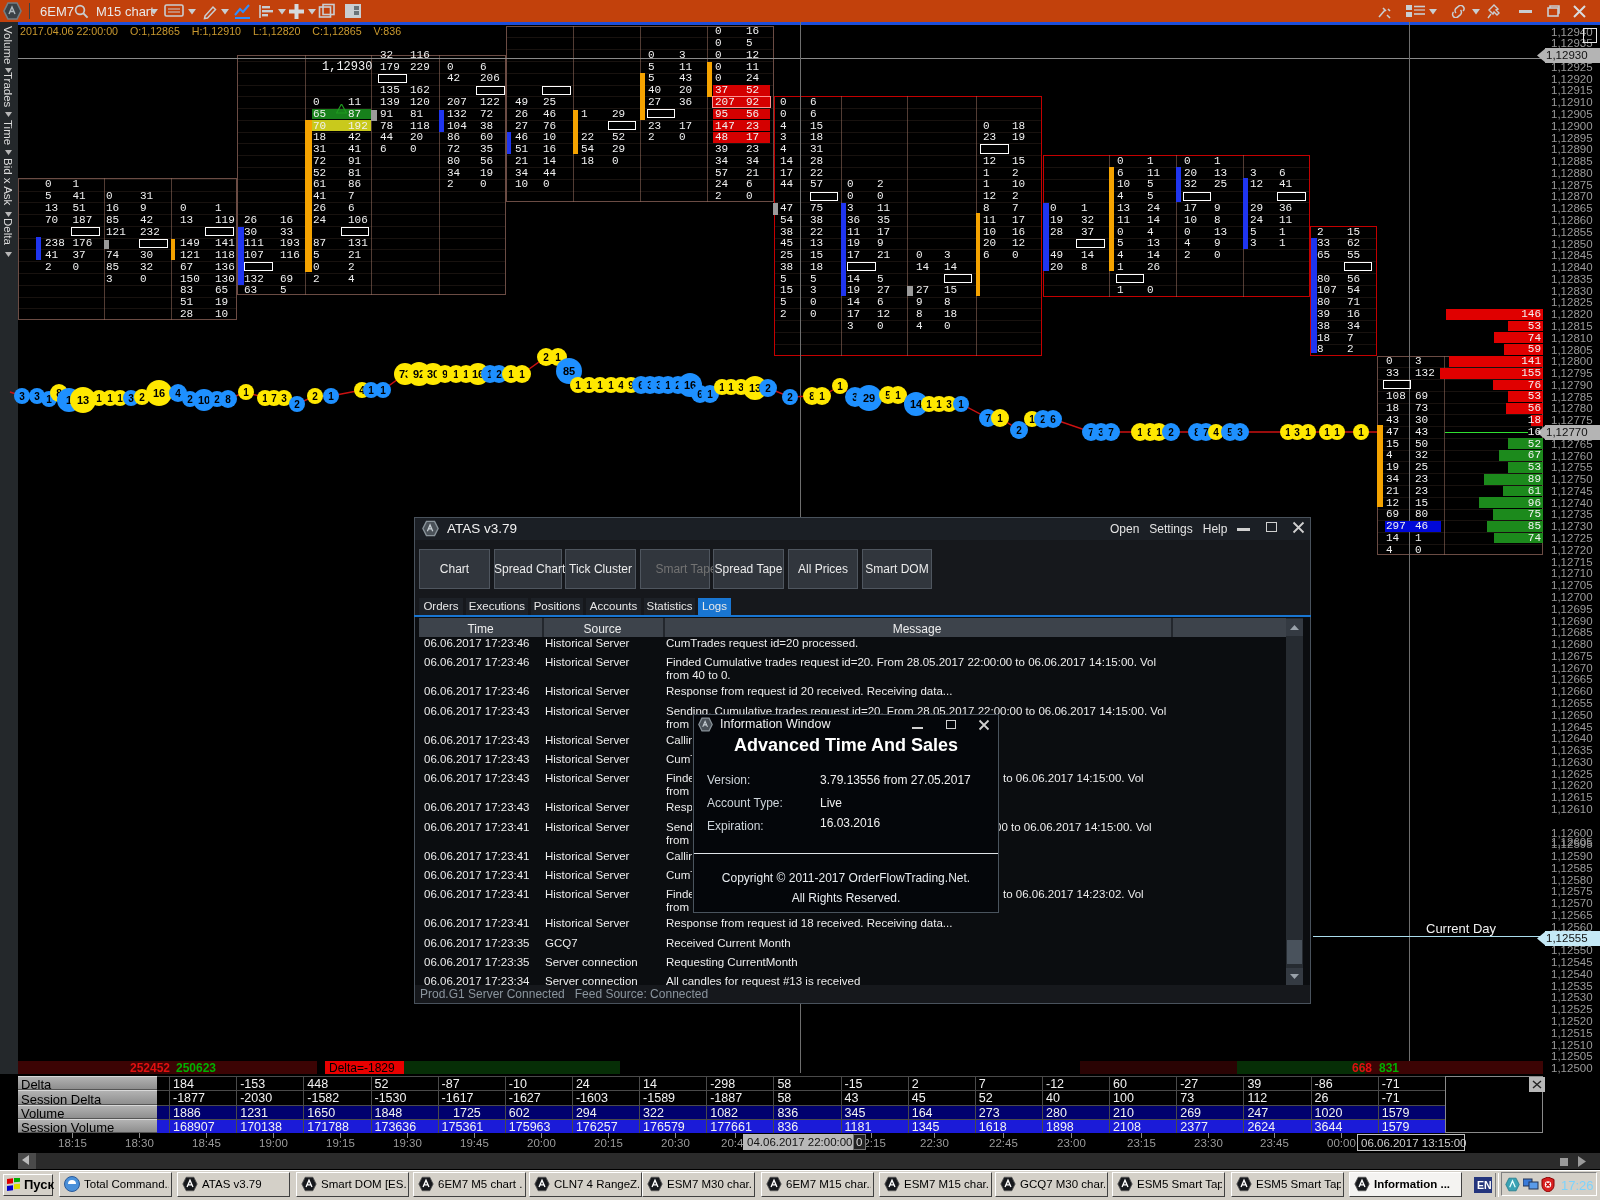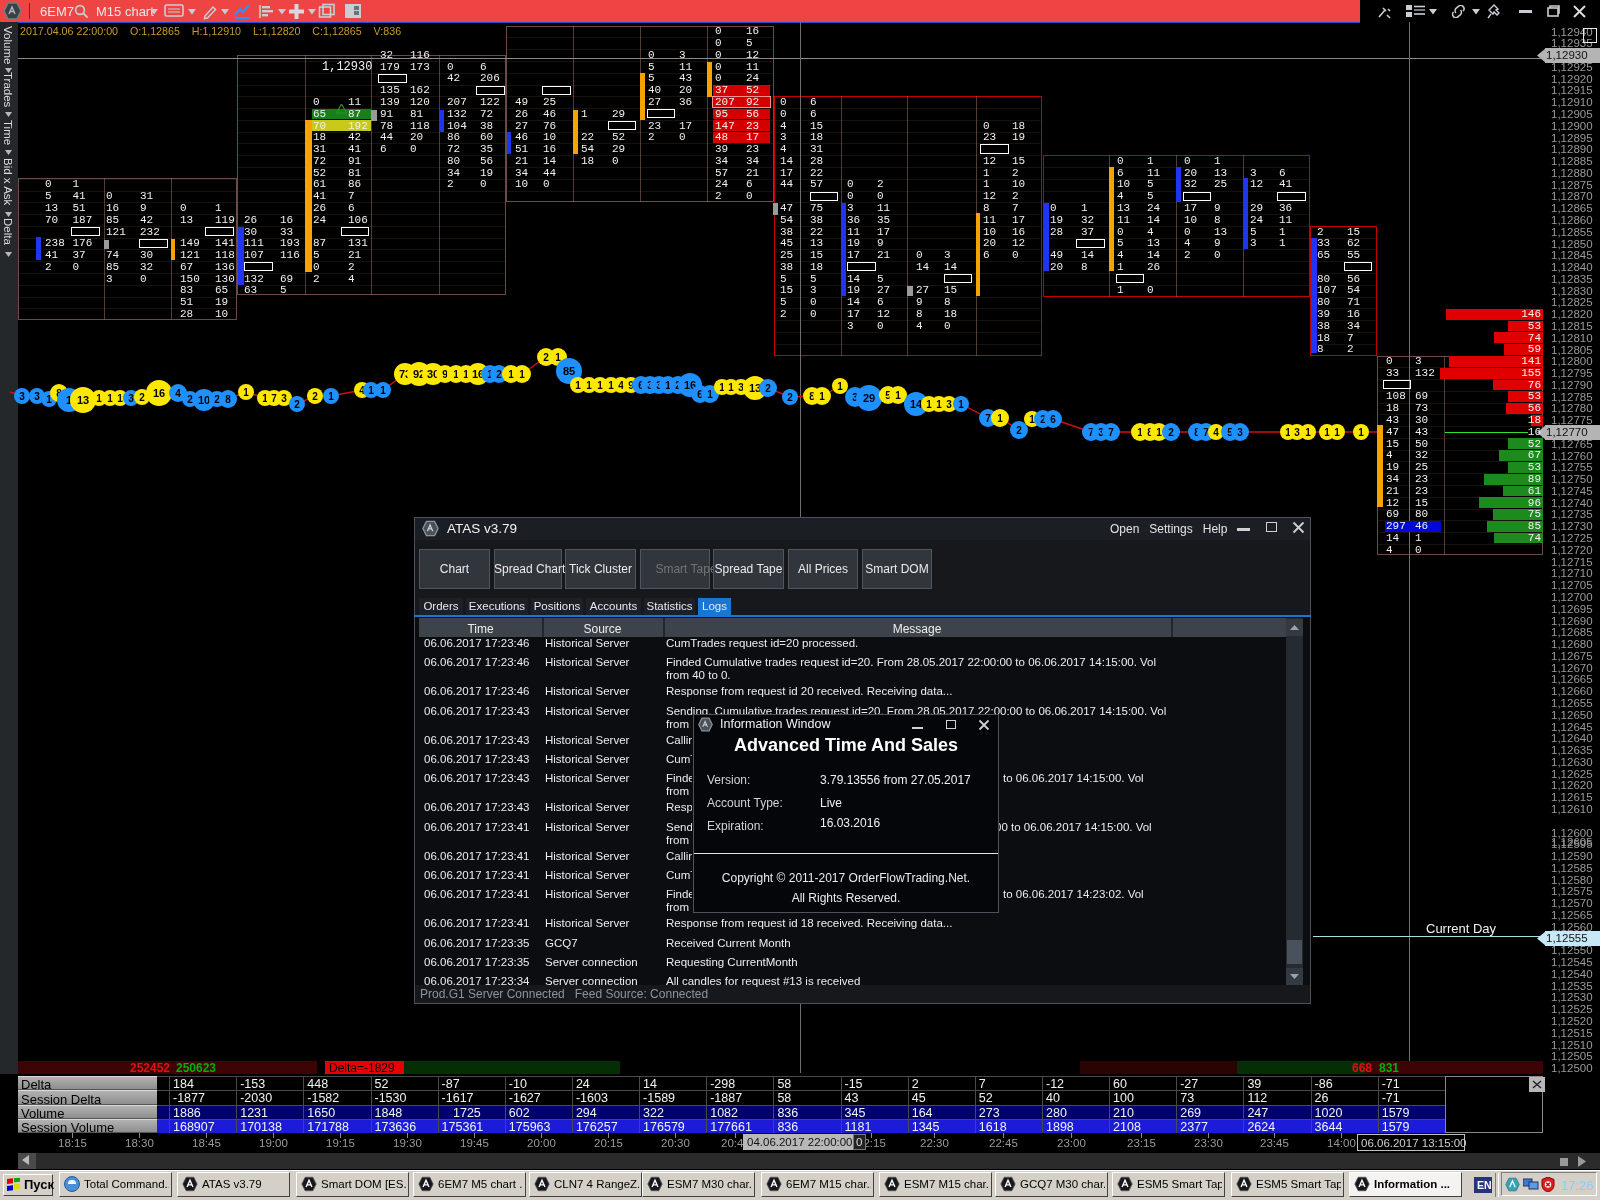--- a/index.html
+++ b/index.html
@@ -7,21 +7,21 @@
 .wbox{position:absolute;border:1.6px solid #fff;background:transparent;}
 .bar{position:absolute;}
 .pl{position:absolute;left:1551px;font:11.5px 'Liberation Sans', sans-serif;color:#9a9a9a;line-height:12px;}
 .gl{position:absolute;background:rgba(150,110,95,0.38);}
 .sep{position:absolute;width:1px;background:rgba(150,110,95,0.55);}
 .tax{position:absolute;font:11.5px 'Liberation Sans', sans-serif;color:#9a9a9a;}
 .logt{position:absolute;font:11.5px 'Liberation Sans', sans-serif;color:#ededed;white-space:pre;}
 </style></head><body>
 <div id="root">
 <div class="abs" style="left:0;top:0;width:1600px;height:1200px;background:#000"></div>
-<div class="abs" style="left:0;top:0;width:1360px;height:22px;background:#ef4444;border-bottom:1px solid #1d4ed8">
+<div class="abs" style="left:0;top:0;width:1600px;height:22px;background:#c2410c;border-bottom:3px solid #1d4ed8">
 <svg class="abs" style="left:3px;top:2px" width="19" height="18" viewBox="0 0 19 18">
         <polygon points="5,1 14,1 18,9 14,17 5,17 1,9" fill="#3a4146" stroke="#737d84" stroke-width="1.6"></polygon>
         <path d="M6 12 L9 5 L12 12 M7.6 9.5 h3" stroke="#afb8bd" stroke-width="1.4" fill="none"></path>
       </svg>
 <div class="abs" style="left:29px;top:3px;width:1px;height:16px;background:#3a4145"></div>
 <div class="abs" style="left:40px;top:4px;font:13px 'Liberation Sans', sans-serif;color:#e8e8e8">6EM7</div>
 <svg class="abs" style="left:74px;top:4px" width="15" height="15">
         <circle cx="6" cy="6" r="4.4" fill="none" stroke="#c9ced2" stroke-width="1.7"></circle>
         <line x1="9.4" y1="9.4" x2="13.6" y2="13.6" stroke="#c9ced2" stroke-width="2"></line>
       </svg>
@@ -461,21 +461,21 @@
 <div class="cr" style="left:313px;top:250.1px;color:#f0f0f0">5</div>
 <div class="cr" style="left:348px;top:250.1px;color:#f0f0f0">21</div>
 <div class="cr" style="left:313px;top:261.9px;color:#f0f0f0">0</div>
 <div class="cr" style="left:348px;top:261.9px;color:#f0f0f0">2</div>
 <div class="cr" style="left:313px;top:273.7px;color:#f0f0f0">2</div>
 <div class="cr" style="left:348px;top:273.7px;color:#f0f0f0">4</div>
 <div class="wbox" style="left:340.7px;top:226.8px;width:26.5px;height:7.2px"></div>
 <div class="cr" style="left:380px;top:49.9px;color:#f0f0f0">32</div>
 <div class="cr" style="left:410px;top:49.9px;color:#f0f0f0">116</div>
 <div class="cr" style="left:380px;top:61.6px;color:#f0f0f0">179</div>
-<div class="cr" style="left:410px;top:61.6px;color:#f0f0f0">173</div>
+<div class="cr" style="left:410px;top:61.6px;color:#f0f0f0">229</div>
 <div class="cr" style="left:380px;top:85.2px;color:#f0f0f0">135</div>
 <div class="cr" style="left:410px;top:85.2px;color:#f0f0f0">162</div>
 <div class="cr" style="left:380px;top:97.0px;color:#f0f0f0">139</div>
 <div class="cr" style="left:410px;top:97.0px;color:#f0f0f0">120</div>
 <div class="cr" style="left:380px;top:108.8px;color:#f0f0f0">91</div>
 <div class="cr" style="left:410px;top:108.8px;color:#f0f0f0">81</div>
 <div class="cr" style="left:380px;top:120.5px;color:#f0f0f0">78</div>
 <div class="cr" style="left:410px;top:120.5px;color:#f0f0f0">118</div>
 <div class="cr" style="left:380px;top:132.3px;color:#f0f0f0">44</div>
 <div class="cr" style="left:410px;top:132.3px;color:#f0f0f0">20</div>
@@ -1343,21 +1343,21 @@
 <div class="tax" style="left:989px;top:1137px">22:45</div>
 <div class="abs" style="left:1071px;top:1132.5px;width:1px;height:5px;background:#8a8a8a"></div>
 <div class="tax" style="left:1057px;top:1137px">23:00</div>
 <div class="abs" style="left:1141px;top:1132.5px;width:1px;height:5px;background:#8a8a8a"></div>
 <div class="tax" style="left:1127px;top:1137px">23:15</div>
 <div class="abs" style="left:1208px;top:1132.5px;width:1px;height:5px;background:#8a8a8a"></div>
 <div class="tax" style="left:1194px;top:1137px">23:30</div>
 <div class="abs" style="left:1274px;top:1132.5px;width:1px;height:5px;background:#8a8a8a"></div>
 <div class="tax" style="left:1260px;top:1137px">23:45</div>
 <div class="abs" style="left:1341px;top:1132.5px;width:1px;height:5px;background:#8a8a8a"></div>
-<div class="tax" style="left:1327px;top:1137px">14:00</div>
+<div class="tax" style="left:1327px;top:1137px">00:00</div>
 <div class="abs" style="left:743px;top:1134px;width:110px;height:16px;background:#b8b8b8"></div>
 <div class="abs" style="left:747px;top:1136px;font:11.5px 'Liberation Sans', sans-serif;color:#111">04.06.2017 22:00:00</div>
 <div class="abs" style="left:853px;top:1134px;width:13px;height:16px;background:#222;border:1px solid #777;box-sizing:border-box"></div>
 <div class="abs" style="left:856px;top:1136px;font:11.5px 'Liberation Sans', sans-serif;color:#ddd">0</div>
 <div class="abs" style="left:1357px;top:1134px;width:108px;height:17px;background:#000;border:1px solid #c0c0c0;box-sizing:border-box"></div>
 <div class="abs" style="left:1361px;top:1136.5px;font:11.5px 'Liberation Sans', sans-serif;color:#cfcfcf">06.06.2017 13:15:00</div>
 <div class="abs" style="left:18px;top:1152.5px;width:1582px;height:16px;background:#2b2b2b"></div>
 <div class="abs" style="left:18px;top:1152.5px;width:18px;height:16px;background:#4a4a4a"></div>
 <svg class="abs" style="left:22px;top:1155px" width="8" height="10">
       <polygon points="7,0 7,10 0,5" fill="#bbb"></polygon>

